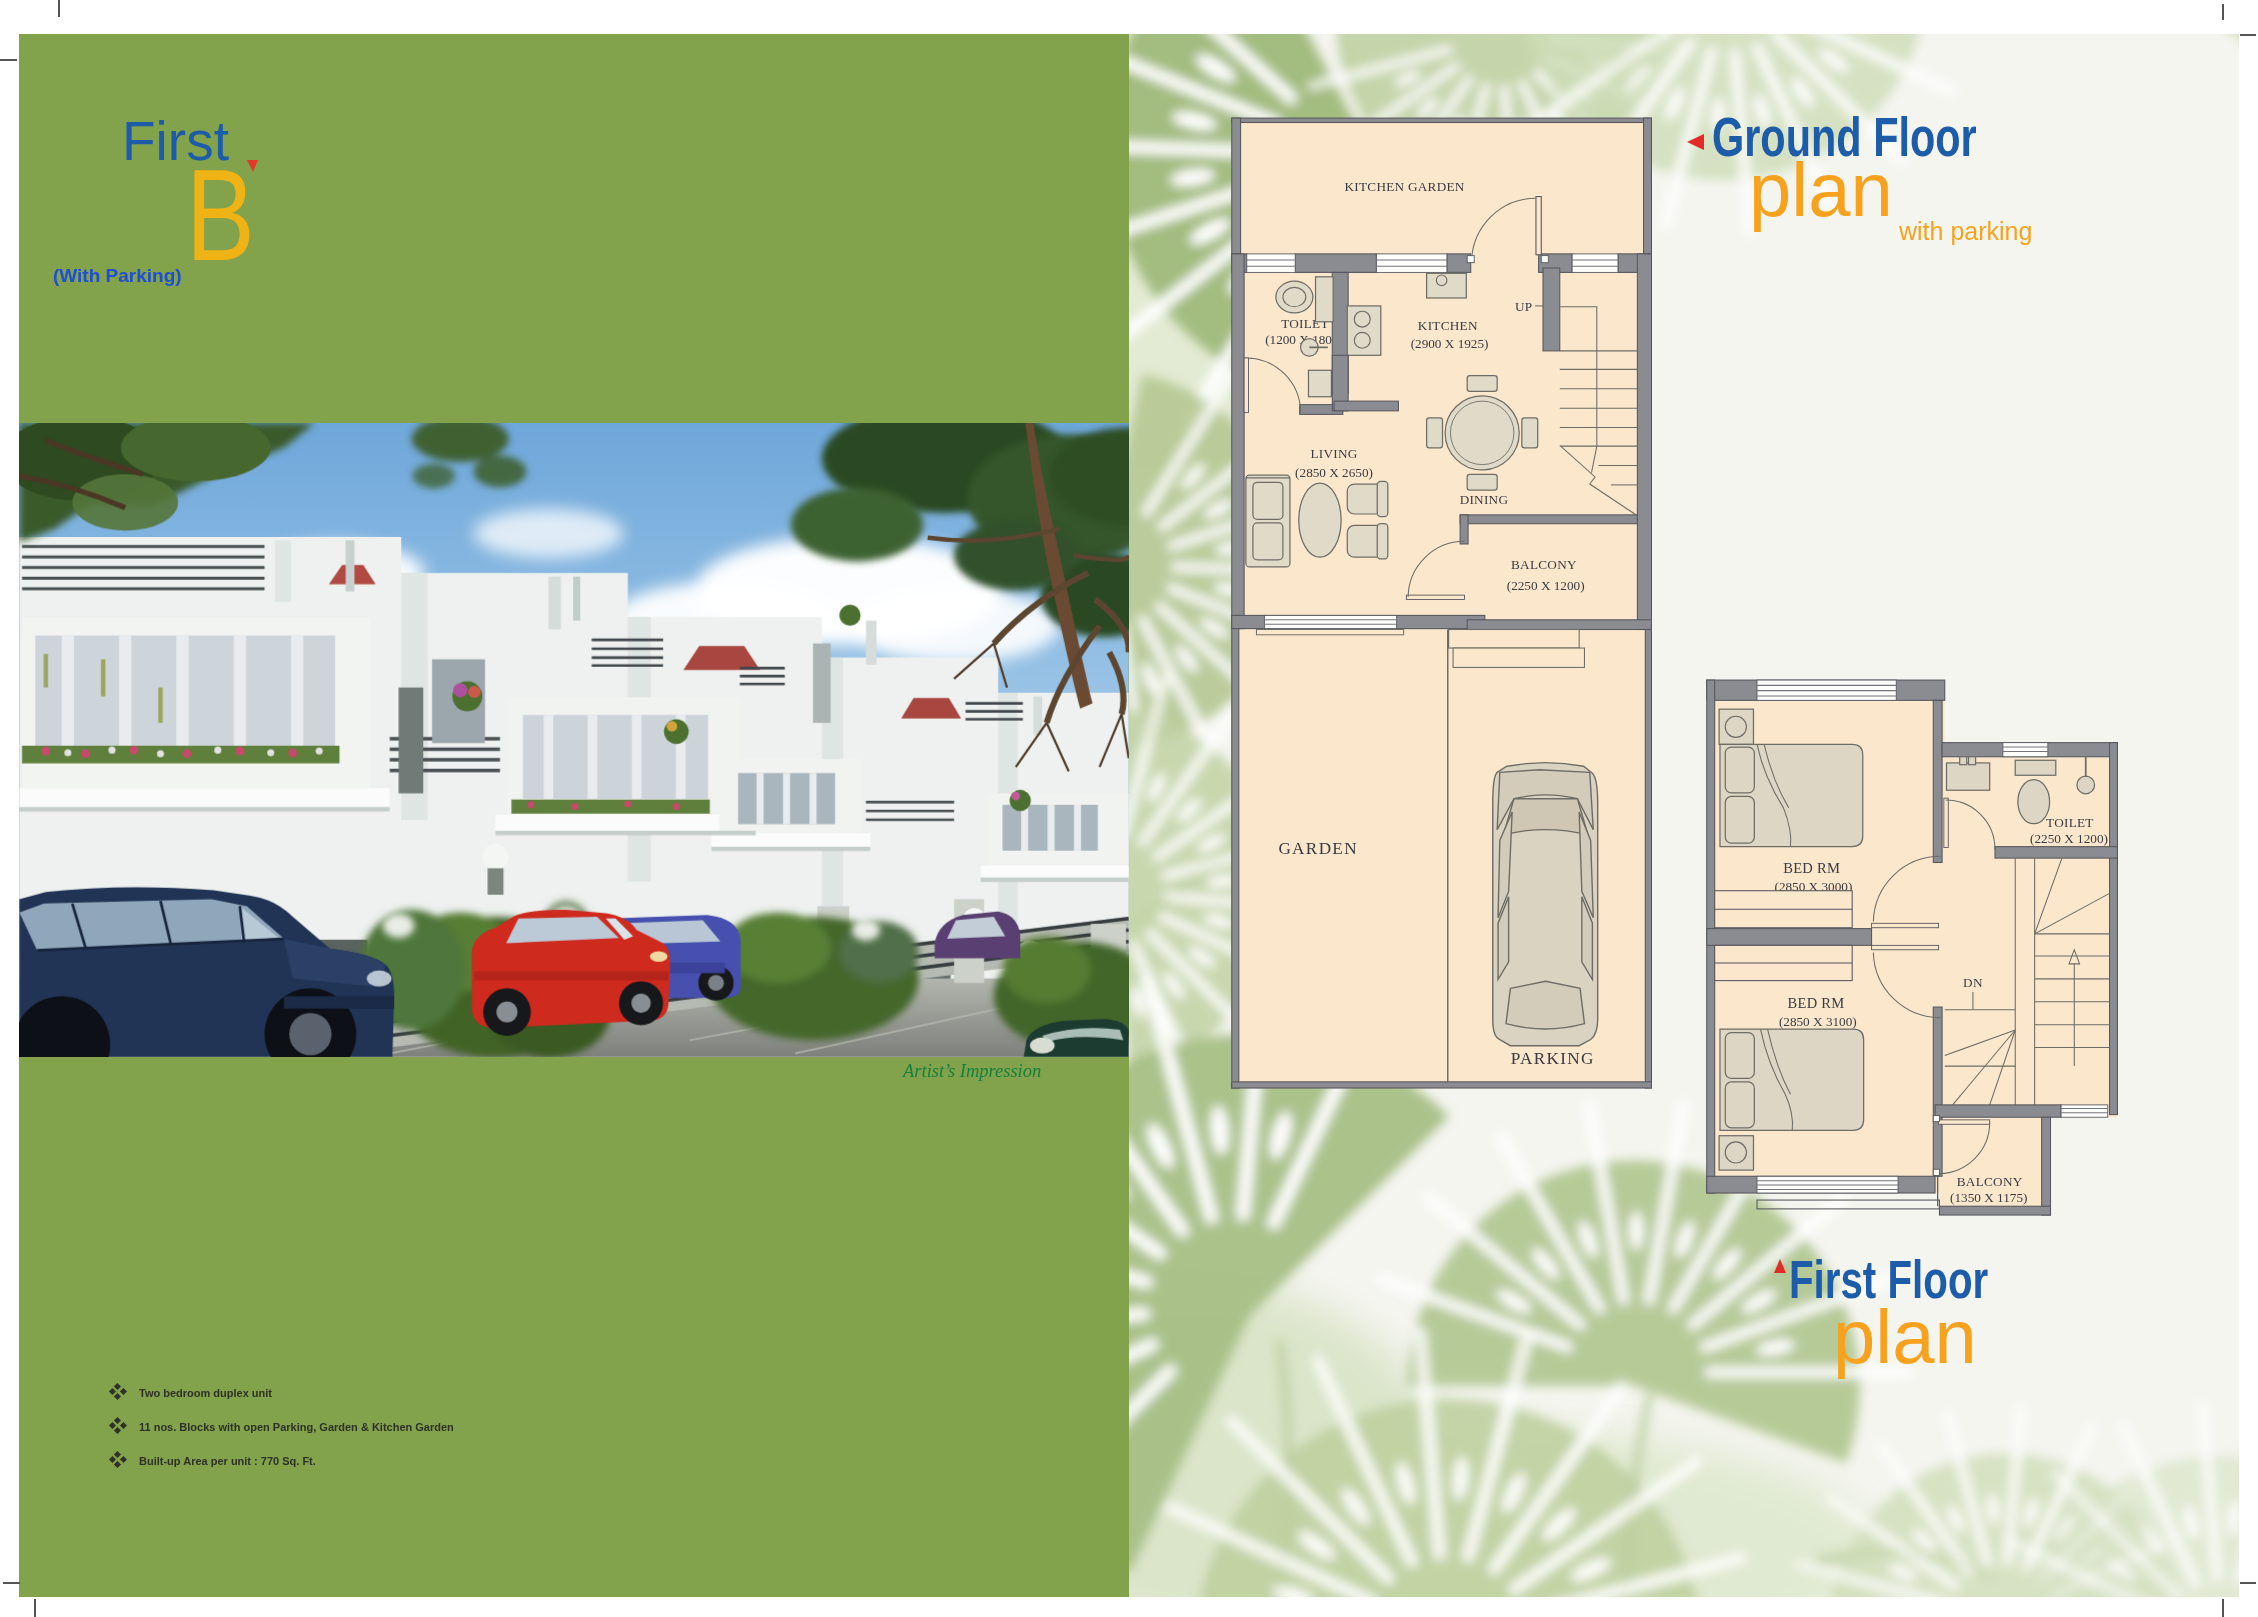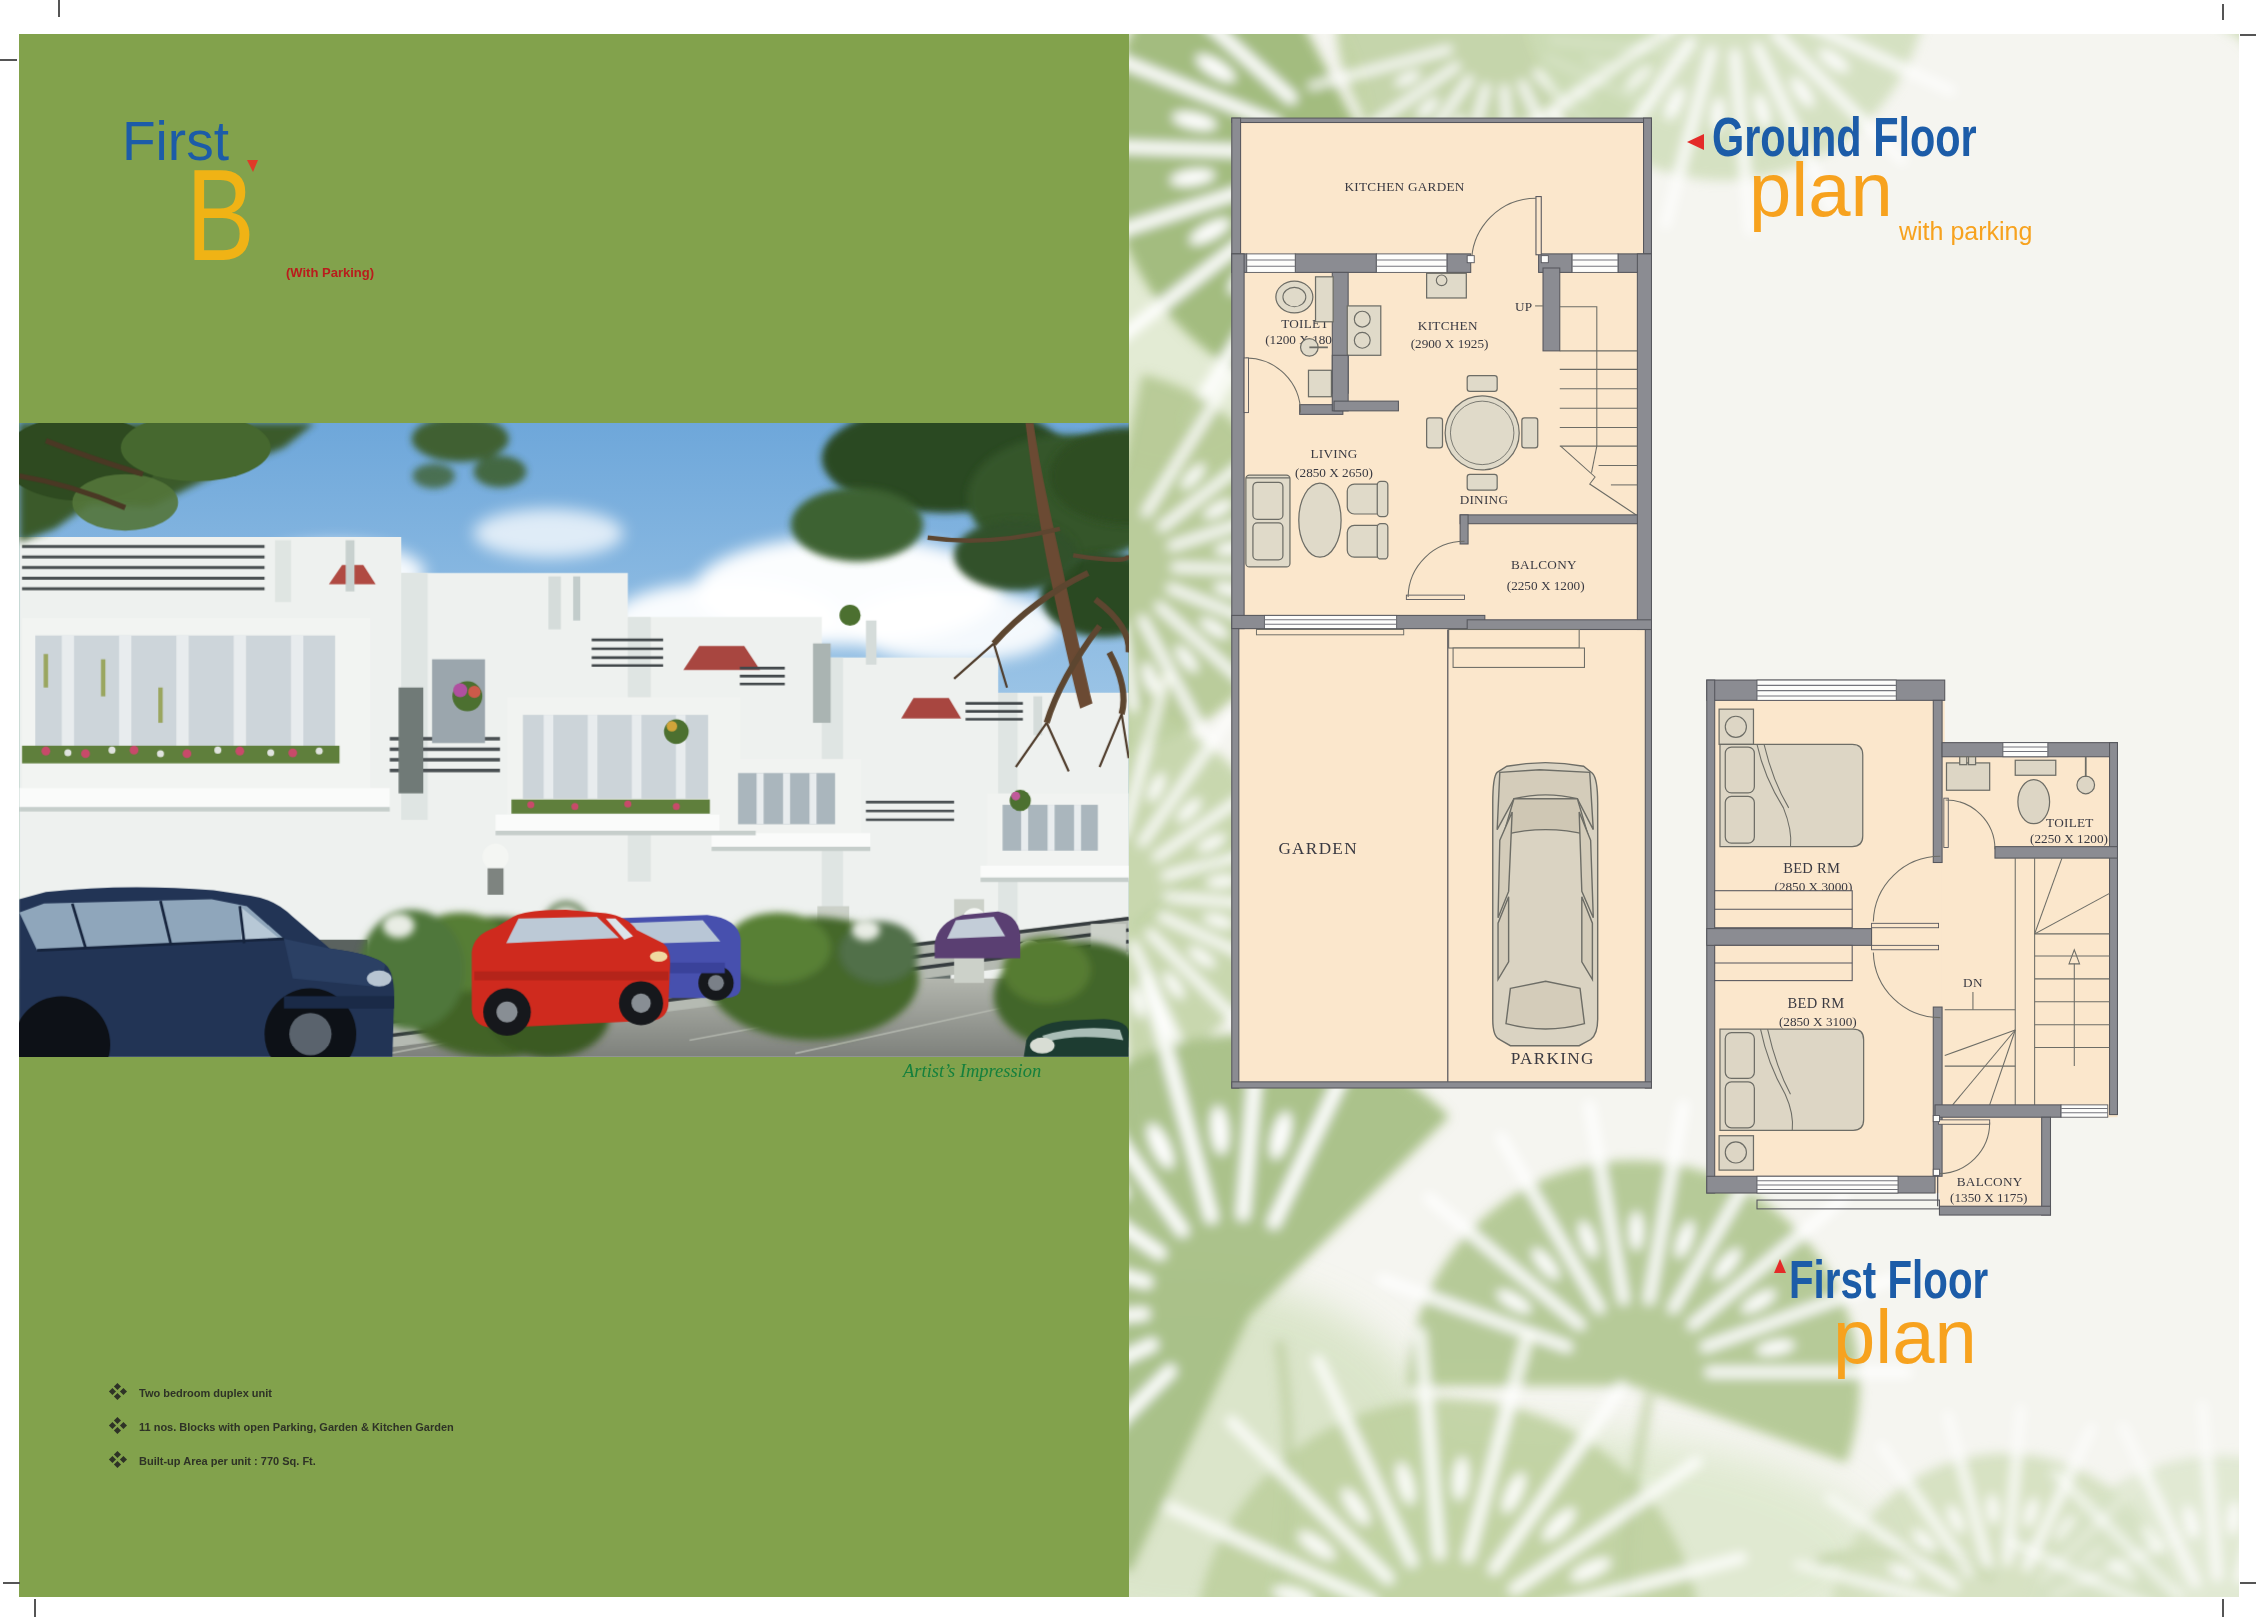--- a/index.html
+++ b/index.html
@@ -18,21 +18,21 @@
 <body>
 
 <div class="abs" style="left:19.4px;top:34px;width:1110px;height:1563px;background:#82a24c;"></div>
 
 <div class="abs" style="left:122px;top:109px;width:353px;height:194px;">
   <div class="abs" style="left:0;top:0;font-size:55px;color:#1c5ca8;">First</div>
   <div class="abs" style="left:125px;top:51px;width:0;height:0;border-left:6.2px solid transparent;border-right:5.3px solid transparent;border-top:12.4px solid #e03a28;"></div>
   <div class="abs" style="left:64px;top:32px;font-size:129px;color:#f0b315;transform:scaleX(.8);transform-origin:0 0;">B</div>
 </div>
 
-<div class="abs" style="left:53px;top:265px;width:321px;text-align:right;font-size:13px;font-weight:bold;color:#b91c1c;">(With Parking)</div>
+<div class="abs" style="left:53px;top:265px;width:321px;text-align:left;font-size:19px;font-weight:bold;color:#1d4ed8;">(With Parking)</div>
 
 <svg class="abs" style="left:19.4px;top:423px;" width="1110" height="634" viewBox="0 0 1258 719">
 <defs>
   <linearGradient id="sky" x1="0" y1="0" x2="0" y2="1">
     <stop offset="0" stop-color="#6ea7da"></stop>
         <stop offset=".55" stop-color="#a6cbe9"></stop>
         <stop offset="1" stop-color="#dcebf5"></stop>
   </linearGradient>
   <filter id="soft" x="-40%" y="-40%" width="180%" height="180%">
         <feGaussianBlur stdDeviation="9"></feGaussianBlur>

